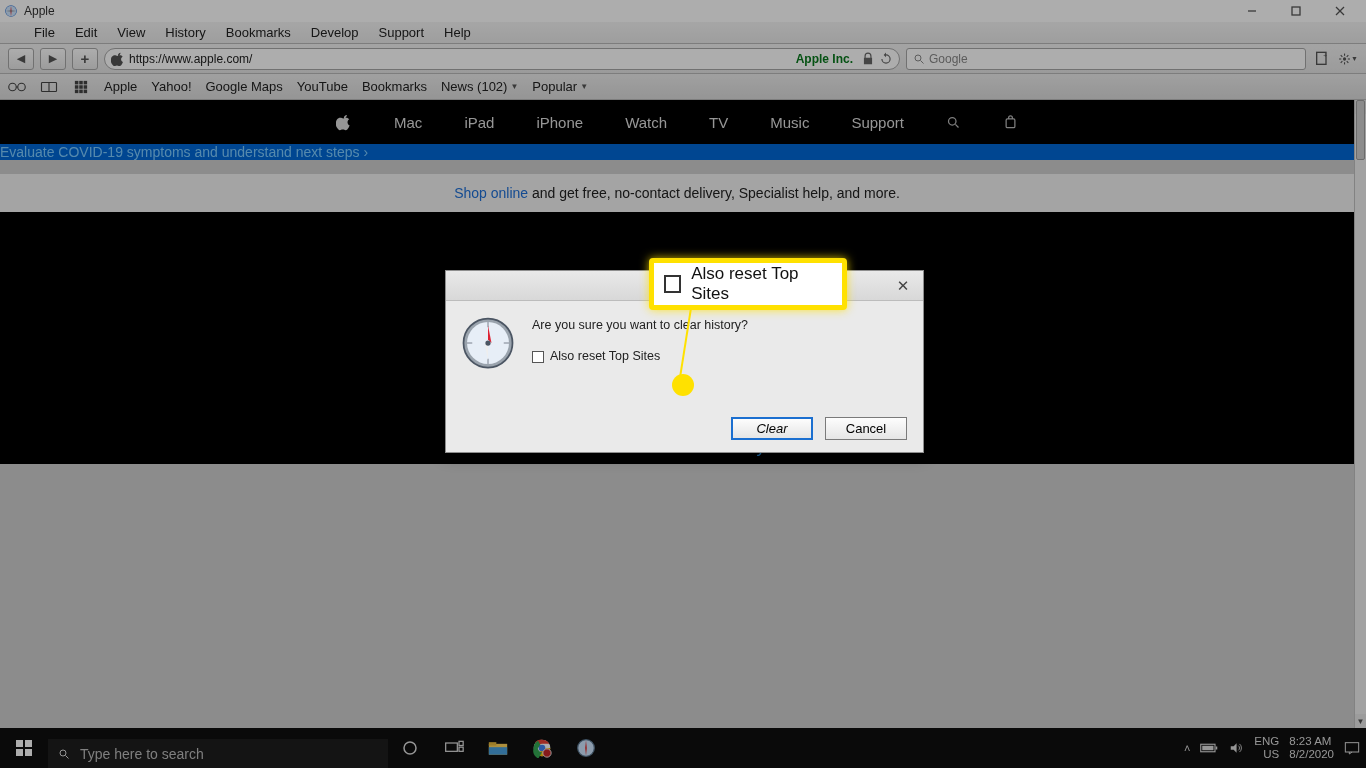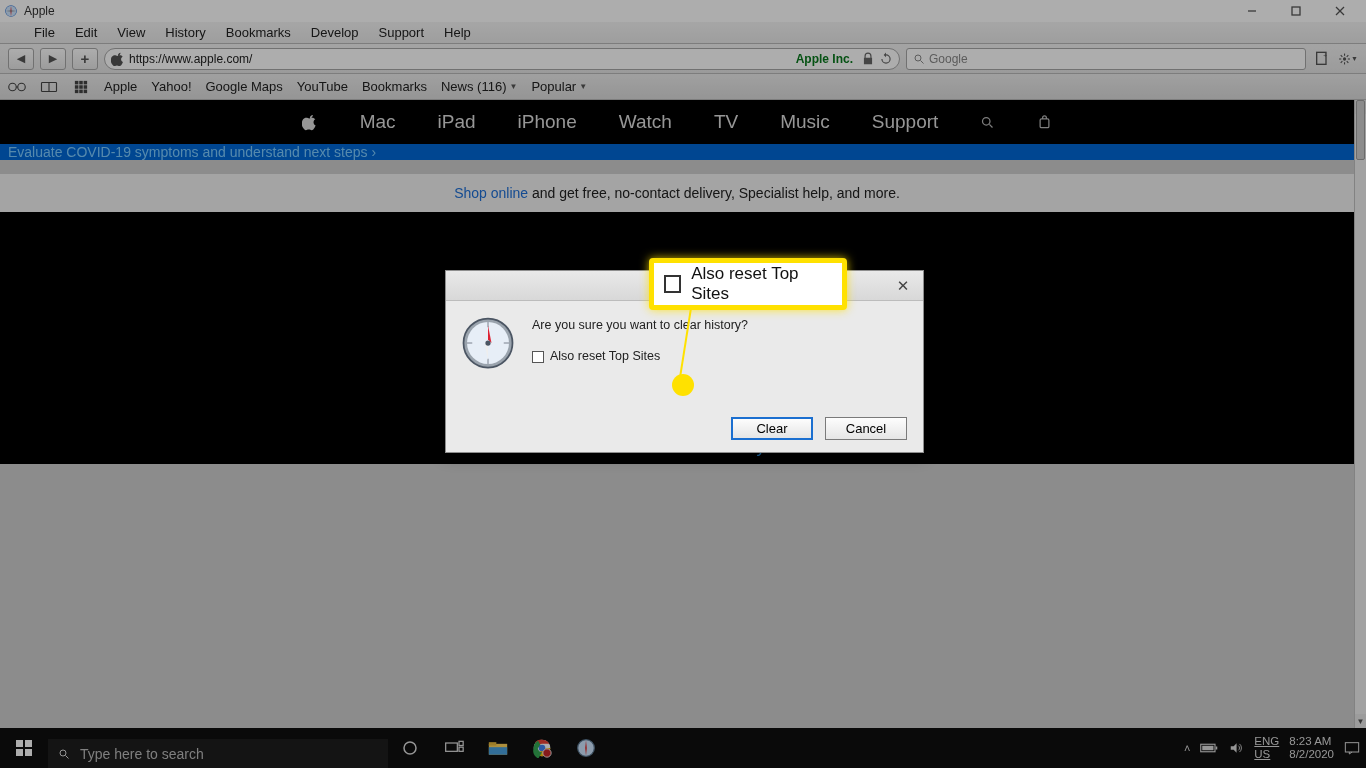--- a/index.html
+++ b/index.html
@@ -31,25 +31,25 @@
 
 .bookbar { position: absolute; top: 74px; left: 0; right: 0; height: 26px; background: linear-gradient(#ececec,#dcdcdc); display: flex; align-items: center; padding: 0 8px; gap: 14px; font-size: 13px; color: #222; border-bottom: 1px solid #b8b8b8; }
 .bookbar .bm-icon { width: 18px; height: 14px; color:#444; }
 .bookbar .bm-item { display:flex; align-items:center; gap:3px; }
 .bookbar .caret { font-size: 8px; color:#555; }
 .scrollbar { position:absolute; top:100px; right:0; width:12px; bottom:40px; background:#efefef; border-left:1px solid #c0c0c0; }
 .scrollbar .thumb { position:absolute; top:0; left:1px; right:1px; height:60px; background:#cfcfcf; border:1px solid #a0a0a0; border-radius:2px;}
 .scrollbar .arrow { position:absolute; left:0; right:0; height:14px; background:#e6e6e6; display:flex;align-items:center;justify-content:center;font-size:8px;color:#555;}
 .scrollbar .arrow.up{top:0;} .scrollbar .arrow.down{bottom:0;}
 
-.apple-nav { position:absolute; top:100px; left:0; right:12px; height:44px; background:#000; display:flex; align-items:center; justify-content:center; gap:42px; color:#ddd; font-size:19px; }
+.apple-nav { position:absolute; top:100px; left:0; right:12px; height:44px; background:#000; display:flex; align-items:center; justify-content:center; gap:42px; color:#ddd; font-size:15px; }
 .apple-nav .logo { color:#eee; }
 .apple-nav .nav-icon { color:#bbb; }
 
-.covid { position:absolute; top:144px; left:0; right:12px; height:16px; background:#0068d6; color:#7ecbff; font-size:14px; display:flex; align-items:flex-start; padding:0 8px; }
+.covid { position:absolute; top:144px; left:0; right:12px; height:16px; background:#0068d6; color:#7ecbff; font-size:14px; display:flex; align-items:flex-start; padding:0 0; }
 .covid .chev { margin-left:4px; color:#7ecbff; }
 
 .promo { position:absolute; top:174px; left:0; right:12px; height:38px; background:#f2f2f2; color:#222; font-size:14px; display:flex; align-items:center; justify-content:center; }
 .promo .link { color:#1e6fd6;margin-top:18px; }
 
 .hero { position:absolute; top:212px; left:0; right:12px; height:252px; background:#000; }
 .hero-links { position:absolute; left:0; right:0; bottom:6px; display:flex; justify-content:center; gap:60px; color:#2b9af3; font-size:17px; }
 .hero-links .hl { display:flex; align-items:center; gap:4px; }
 
 .body-grey { position:absolute; top:464px; left:0; right:12px; bottom:40px; background:#cfcfcf; }
@@ -58,37 +58,37 @@
 .dialog { position:absolute; left:445px; top:270px; width:479px; height:183px; background:#eaeaea; border:1px solid #8e8e8e; box-shadow:0 3px 14px rgba(0,0,0,.4); z-index:20; }
 .dialog-title { height:30px; background:linear-gradient(#e9e9e9,#d8d8d8); display:flex; align-items:center; justify-content:flex-end; padding:0 8px; border-bottom:1px solid #bcbcbc; }
 .dialog-title .x { font-size:15px; color:#444; width:24px; text-align:center; }
 .dialog-body { display:flex; padding:14px 16px 8px 14px; gap:16px; }
 .compass { width:56px; height:56px; }
 .dialog-text { font-size:12.5px; color:#222; line-height:1.7; }
 .dialog-check { display:flex; align-items:center; gap:6px; margin-top:10px; font-size:12.5px; }
 .dialog-check .box { width:12px; height:12px; border:1.5px solid #555; background:#fff; }
 .dialog-actions { position:absolute; bottom:12px; right:16px; display:flex; gap:12px; }
 .dlg-btn { width:82px; height:23px; font-size:13px; border:1px solid #7a7a7a; background:linear-gradient(#fdfdfd,#e5e5e5); }
-.dlg-btn.primary { border:2px solid #1b6fd0; }
+.dlg-btn.primary { border:2px solid #1b6fd0;font-style:italic; }
 
 
 .callout { position:absolute; left:649px; top:258px; width:198px; height:52px; background:#fff; border:5px solid #ffe100; border-radius:4px; box-shadow:0 0 10px rgba(255,225,0,.8); display:flex; align-items:center; gap:10px; padding:0 10px; font-size:17px; color:#111; z-index:30; }
 .callout .box { width:18px; height:18px; border:2.5px solid #333; background:#fff; }
 .pointer-line { position:absolute; left:690px; top:308px; width:2px; height:78px; background:#ffe100; transform: rotate(9deg); transform-origin: top; z-index:29; }
 .pointer-dot { position:absolute; left:672px; top:374px; width:22px; height:22px; background:#ffe100; border-radius:50%; z-index:29; }
 
 
 .taskbar { position:absolute; left:0; right:0; bottom:0; height:40px; background:#101010; display:flex; align-items:center; color:#ddd; font-size:13px; }
 .taskbar .start { width:48px; height:100%; display:flex;align-items:center;justify-content:center; }
 .taskbar .search { flex:0 0 340px; height:30px; margin:12px 0 0 0; background:#1e1e1e; border:none; border-radius:0; display:flex; align-items:center; padding:0 10px; color:#bbb; font-size:14px; }
 .taskbar .search .mag { color:#ddd; margin-right:10px; }
 .taskbar .task-icon { width:44px; height:100%; display:flex;align-items:center;justify-content:center; color:#fff; }
 .taskbar .tray { margin-left:auto; display:flex; align-items:center; height:100%; gap:10px; padding:0 6px; font-size:11px; color:#ddd; }
 .taskbar .clock { text-align:left; line-height:1.15; font-size:11.5px; }
-.taskbar .lang { text-align:left; line-height:1.15; font-size:11.5px;text-decoration:underline; }
+.taskbar .lang { text-align:right; line-height:1.15; font-size:11.5px; }
 
 svg { display:block; }
 </style>
 </head>
 <body>
 
 <div class="titlebar">
   <svg class="app-icon" viewBox="0 0 24 24">
       <circle cx="12" cy="12" r="10" fill="#3a7bd5"></circle>
       <circle cx="12" cy="12" r="9" fill="#cfe6ff"></circle>
@@ -194,21 +194,21 @@
       <rect x="1" y="11" width="4" height="4" fill="#444"></rect>
       <rect x="6" y="11" width="4" height="4" fill="#444"></rect>
       <rect x="11" y="11" width="4" height="4" fill="#444"></rect>
     </svg>
   <span class="bm-item">Apple</span>
   <span class="bm-item">Yahoo!</span>
   <span class="bm-item">Google Maps</span>
   <span class="bm-item">YouTube</span>
   <span class="bm-item">Bookmarks</span>
   <span class="bm-item">
-      <span>News (116)</span>
+      <span>News (102)</span>
       <span class="caret">▼</span>
     </span>
   <span class="bm-item">
       <span>Popular</span>
       <span class="caret">▼</span>
     </span>
 </div>
 
 <div class="apple-nav">
   <svg class="logo" width="16" height="18" viewBox="0 0 24 24">

